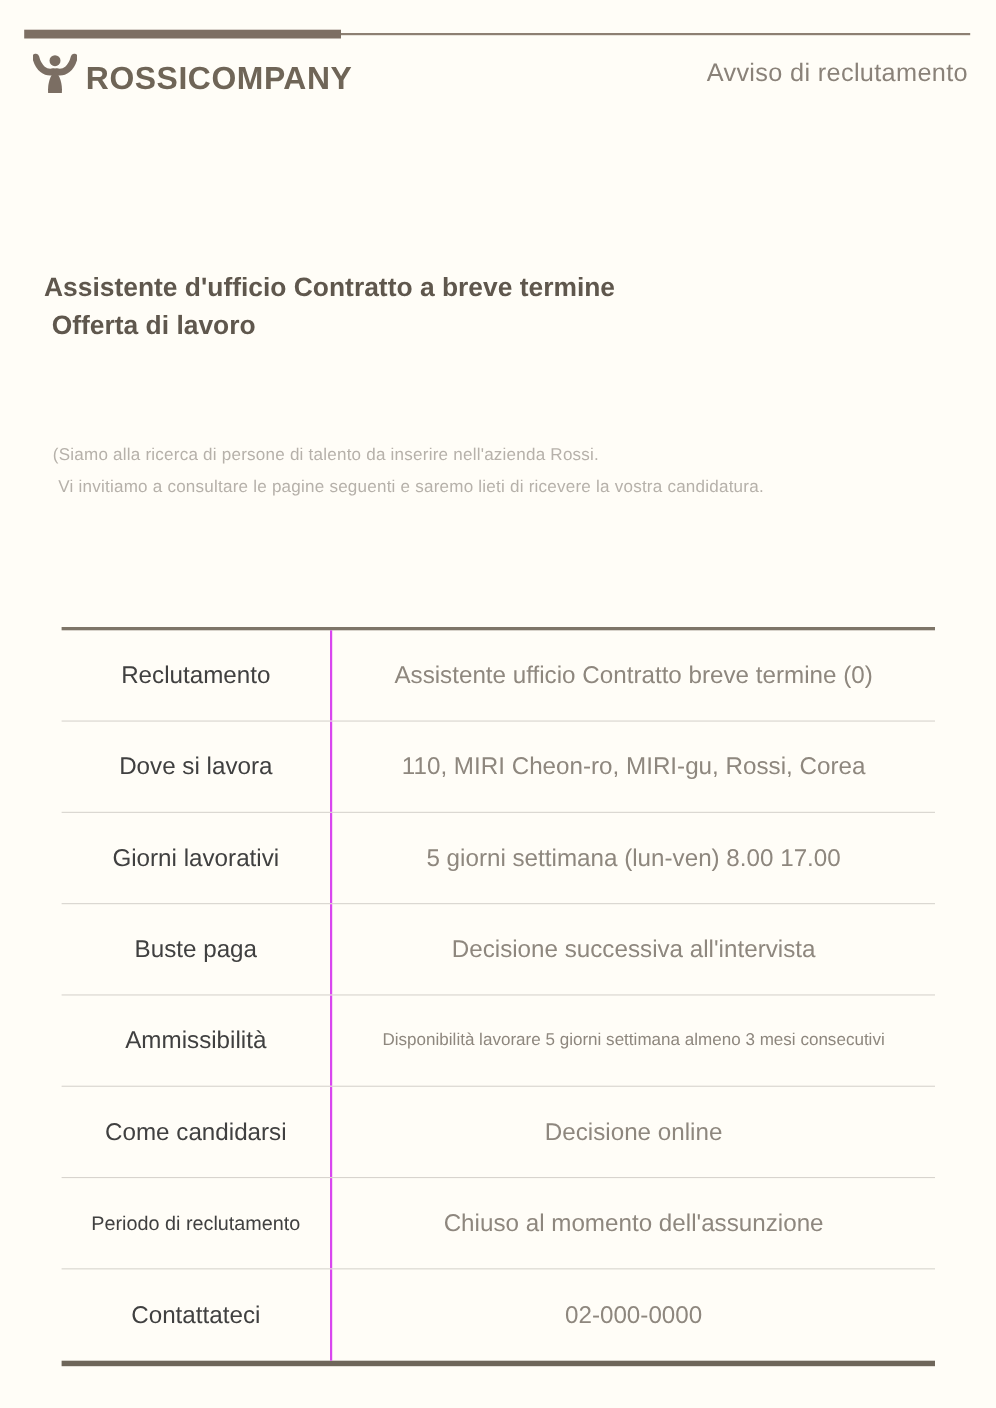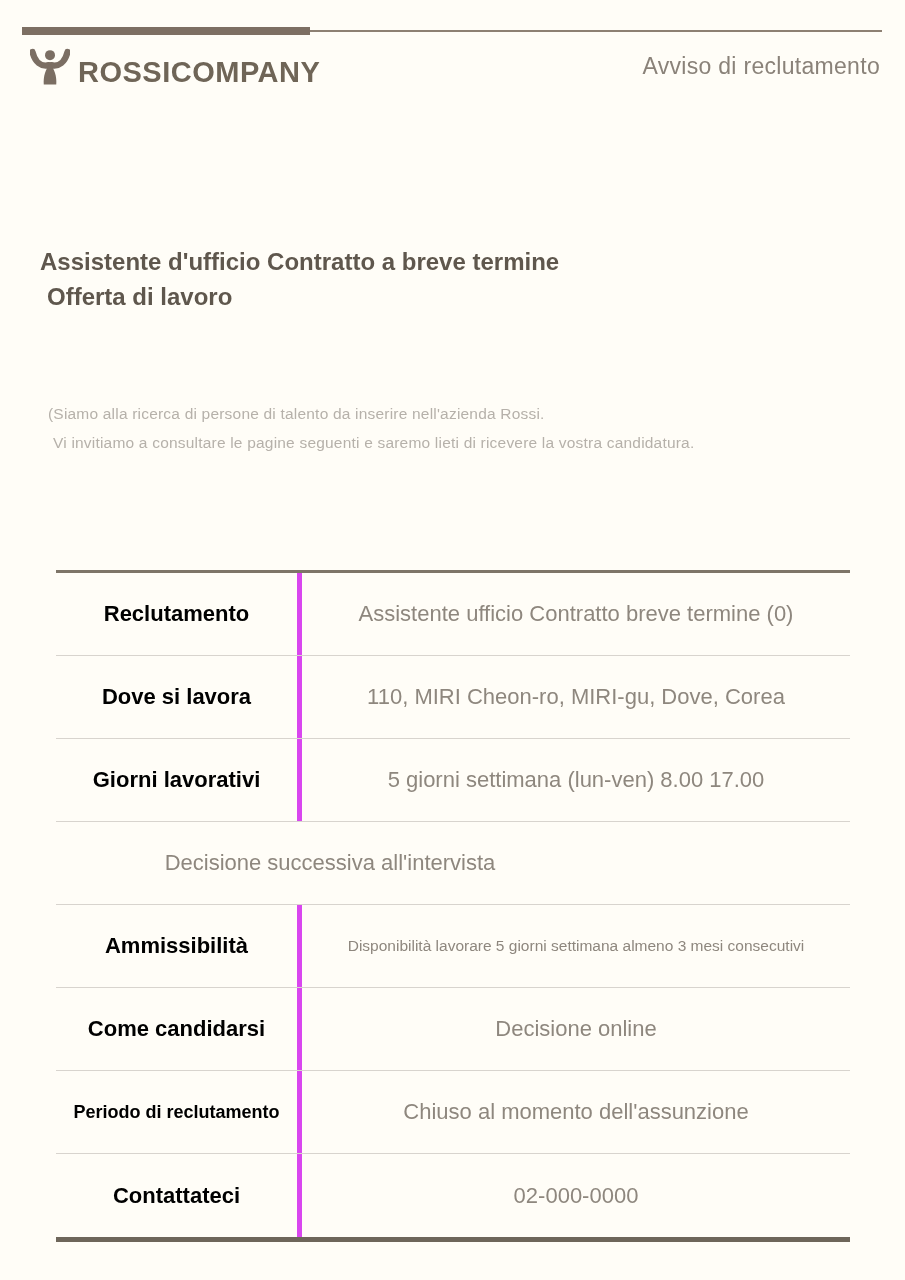--- a/index.html
+++ b/index.html
@@ -33,22 +33,22 @@
   .intro { position: absolute; left: 48px; top: 399px; width: 780px;
            font-size: 15.5px; color: #b6b1aa; line-height: 29px; letter-spacing: 0.2px; }
   .intro .line2 { padding-left: 5px; }
 
   
   .info-table { position: absolute; left: 56px; top: 570px; width: 794px;
                 border-top: 3px solid #7e7568; border-bottom: 5px solid #6e665a; }
   .row { display: flex; height: 83px; border-bottom: 1px solid #d8d4ce; }
   .row:last-child { border-bottom: none; }
   .cell { display: flex; align-items: center; justify-content: center; text-align: center; }
-  .cell.label { width: 246px; border-right: 5px solid #d946ef;
-                font-size: 22px; font-weight: 700; color: #000000; }
+  .cell.label { width: 246px; border-right: 2px solid #d946ef;
+                font-size: 22px; font-weight: 400; color: #404040; }
   .cell.value { width: 548px; font-size: 22px; color: #8e877e; }
   .cell.small-label { font-size: 18px; }
   .cell.small-value { font-size: 15.5px; }
 </style>
 </head>
 <body>
 
 <div class="page">
 
   <div class="top-rule">
@@ -80,29 +80,30 @@
   </div>
 
   <div class="info-table">
     <div class="row">
       <div class="cell label">Reclutamento</div>
       <div class="cell value">Assistente ufficio Contratto breve termine (0)</div>
     </div>
 
     <div class="row">
       <div class="cell label">Dove si lavora</div>
-      <div class="cell value">110, MIRI Cheon-ro, MIRI-gu, Dove, Corea</div>
+      <div class="cell value">110, MIRI Cheon-ro, MIRI-gu, Rossi, Corea</div>
     </div>
 
     <div class="row">
       <div class="cell label">Giorni lavorativi</div>
       <div class="cell value">5 giorni settimana (lun-ven) 8.00 17.00</div>
     </div>
 
     <div class="row">
+      <div class="cell label">Buste paga</div>
       <div class="cell value">Decisione successiva all'intervista</div>
     </div>
 
     <div class="row">
       <div class="cell label">Ammissibilità</div>
       <div class="cell value small-value">Disponibilità lavorare 5 giorni settimana almeno 3 mesi consecutivi</div>
     </div>
 
     <div class="row">
       <div class="cell label">Come candidarsi</div>

